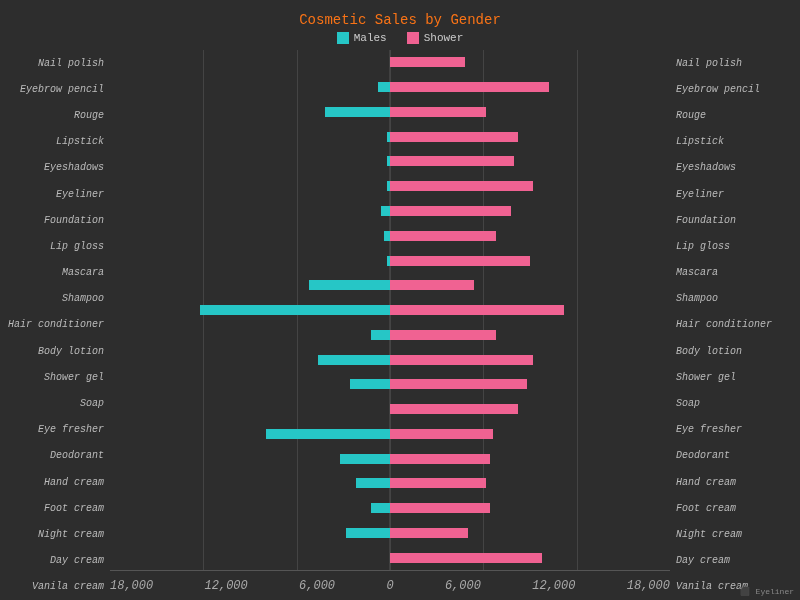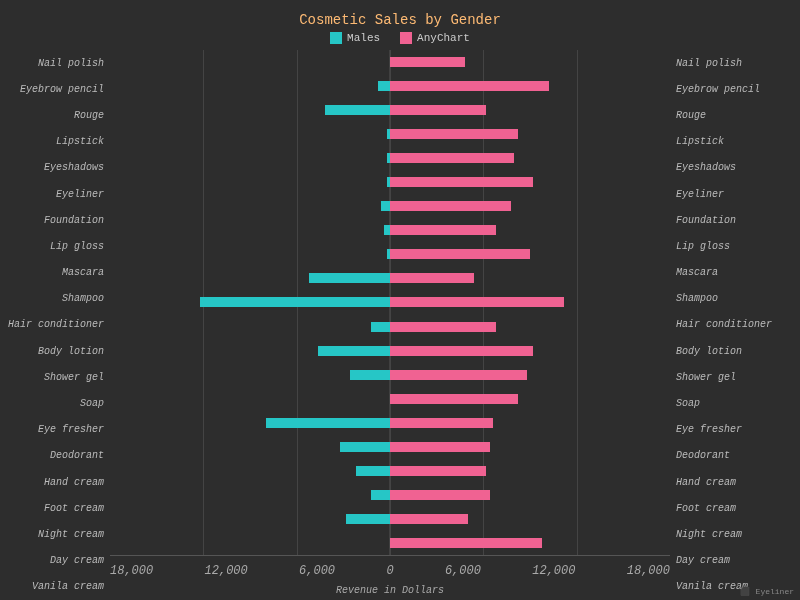--- a/index.html
+++ b/index.html
@@ -14,21 +14,21 @@
     .chart-container {
       width: 800px;
       height: 600px;
       background: #2d2d2d;
       position: relative;
       display: flex;
       flex-direction: column;
       align-items: center;
     }
     .chart-title {
-      color: #fdba74;
+      color: #f97316;
       font-size: 14px;
       margin-top: 12px;
       margin-bottom: 4px;
     }
     .legend {
       display: flex;
       gap: 20px;
       margin-bottom: 6px;
       font-size: 11px;
     }
@@ -148,21 +148,21 @@
 
 <div class="chart-container">
   <div class="chart-title">Cosmetic Sales by Gender</div>
   <div class="legend">
     <div class="legend-item">
       <div class="legend-color" style="background:#26c6c6;"></div>
       <span>Males</span>
     </div>
     <div class="legend-item">
       <div class="legend-color" style="background:#f06292;"></div>
-      <span>AnyChart</span>
+      <span>Shower</span>
     </div>
   </div>
   <div class="chart-body">
     <div class="labels-left" id="labels-left">
         <div>Nail polish</div>
         <div>Eyebrow pencil</div>
         <div>Rouge</div>
         <div>Lipstick</div>
         <div>Eyeshadows</div>
         <div>Eyeliner</div>
@@ -276,21 +276,20 @@
         </div>
       <div class="x-axis" id="x-axis">
           <span>18,000</span>
           <span>12,000</span>
           <span>6,000</span>
           <span>0</span>
           <span>6,000</span>
           <span>12,000</span>
           <span>18,000</span>
         </div>
-      <div class="x-axis-label">Revenue in Dollars</div>
     </div>
     <div class="labels-right" id="labels-right">
         <div>Nail polish</div>
         <div>Eyebrow pencil</div>
         <div>Rouge</div>
         <div>Lipstick</div>
         <div>Eyeshadows</div>
         <div>Eyeliner</div>
         <div>Foundation</div>
         <div>Lip gloss</div>

